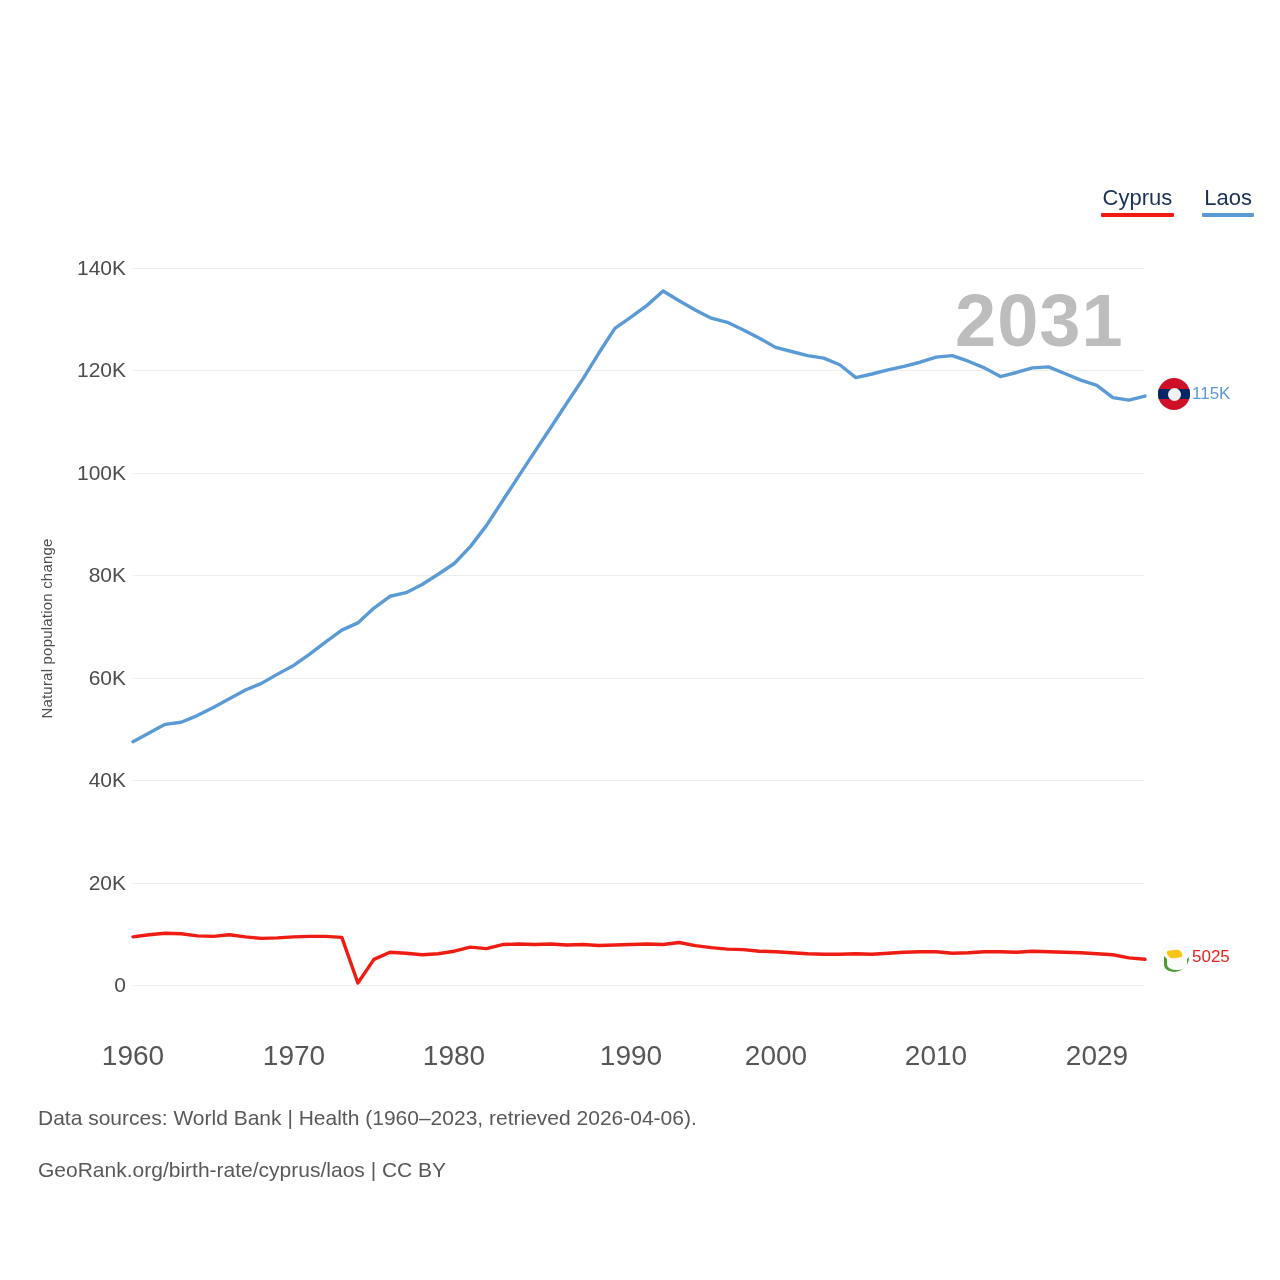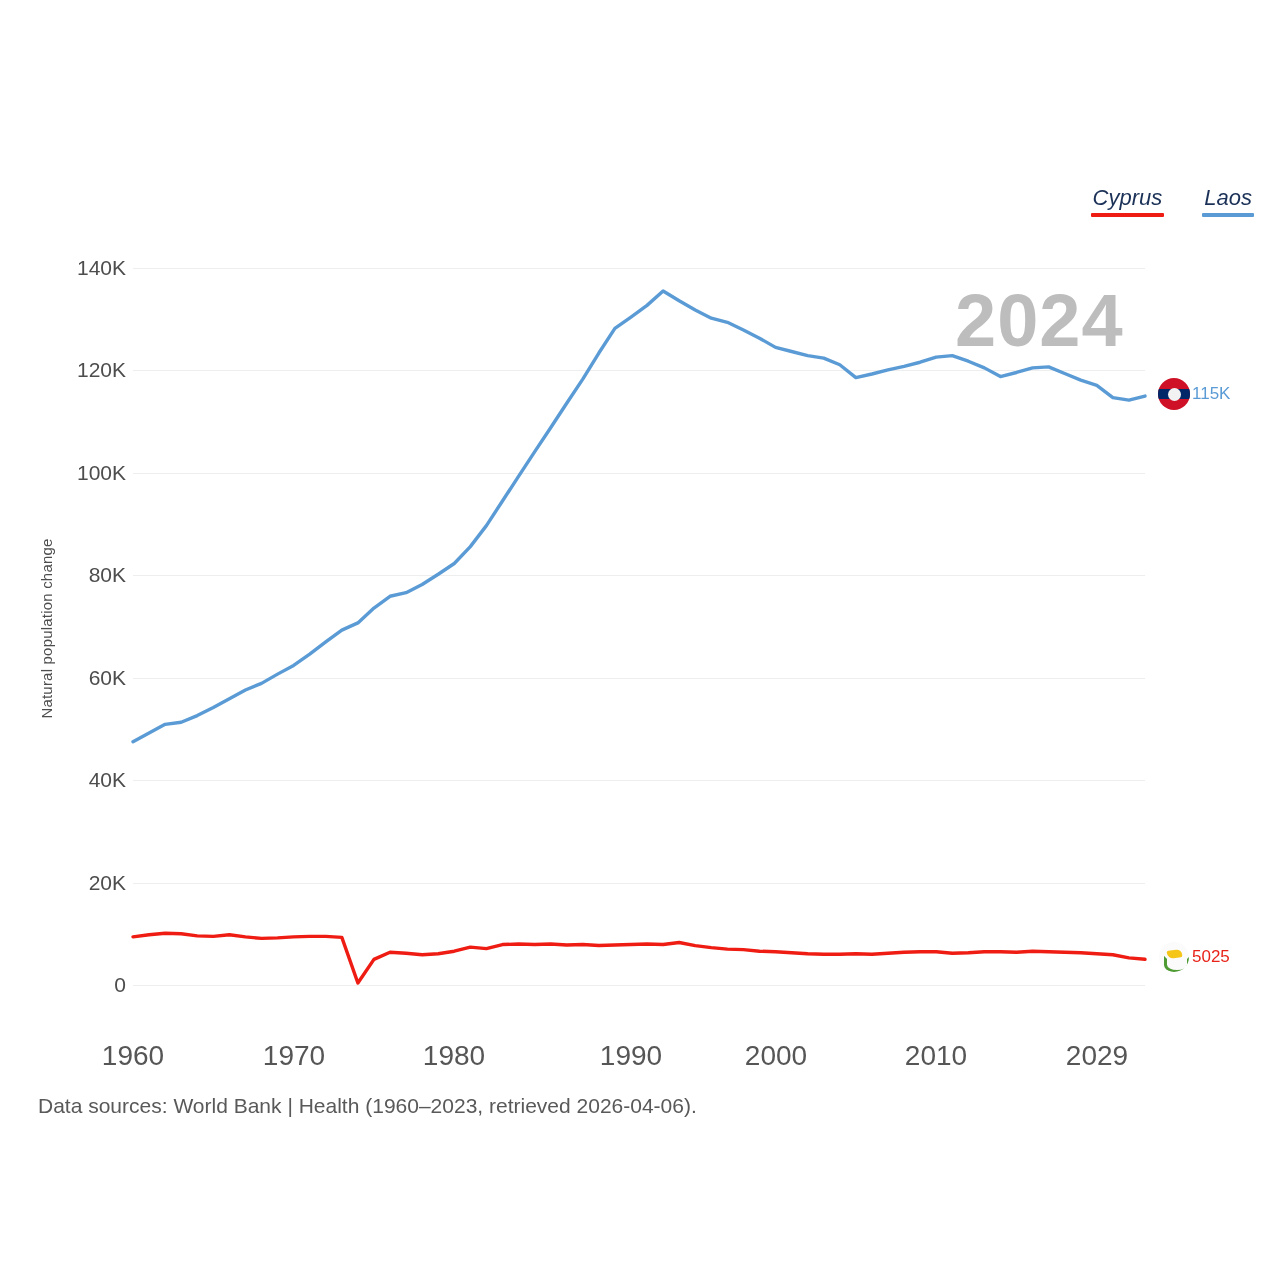--- a/index.html
+++ b/index.html
@@ -31,22 +31,21 @@
     color: #1b3157;
     white-space: nowrap;
   }
   .legend {
     position: absolute;
     right: 26px;
     top: 185px;
     display: flex;
     flex-direction: row;
     align-items: flex-start;
-    gap: 38px;
-    font-style: italic;
+    gap: 28px;
   }
   .legend-item {
     display: flex;
     flex-direction: column;
     align-items: center;
   }
   .legend-label {
     font-size: 22px;
     color: #1b3157;
     line-height: 26px;
@@ -163,21 +162,21 @@
     border-radius: 0 0 60% 60%;
   }
   .footer {
     position: absolute;
     left: 38px;
     top: 1086px;
     font-size: 21px;
     line-height: 40px;
     color: #595959;
   }
-  .footer div { white-space: nowrap; }
+  .footer div { white-space: nowrap; margin-top: 12px; }
   .gridline {
     position: absolute;
     height: 1px;
     background: #eeeeee;
   }
 </style>
 </head>
 <body>
 
 <div id="root">
@@ -187,21 +186,21 @@
     <div class="legend-item">
       <span class="legend-label">Cyprus</span>
       <span class="legend-rule" style="background:#ee1c12"></span>
     </div>
     <div class="legend-item">
       <span class="legend-label">Laos</span>
       <span class="legend-rule" style="background:#5b9bd5"></span>
     </div>
   </div>
 
-  <div class="watermark">2024</div>
+  <div class="watermark">2031</div>
 
   <div class="plot">
     <div class="ylabel">Natural population change</div>
     <div id="gridlayer">
         <div class="gridline" style="left: 133px; top: 985px; width: 1012px;"></div>
         <div class="gridline" style="left: 133px; top: 883px; width: 1012px;"></div>
         <div class="gridline" style="left: 133px; top: 780px; width: 1012px;"></div>
         <div class="gridline" style="left: 133px; top: 678px; width: 1012px;"></div>
         <div class="gridline" style="left: 133px; top: 575px; width: 1012px;"></div>
         <div class="gridline" style="left: 133px; top: 473px; width: 1012px;"></div>
@@ -256,15 +255,16 @@
   <div class="endlabel laos">115K</div>
 
   <div class="flagmark flag-cyprus">
     <div class="island"></div>
     <div class="olive"></div>
   </div>
   <div class="endlabel cyprus">5025</div>
 
   <div class="footer">
     <div>Data sources: World Bank | Health (1960–2023, retrieved 2026-04-06).</div>
+    <div>GeoRank.org/birth-rate/cyprus/laos | CC BY</div>
   </div>
 
 </div>
 
 </body></html>

